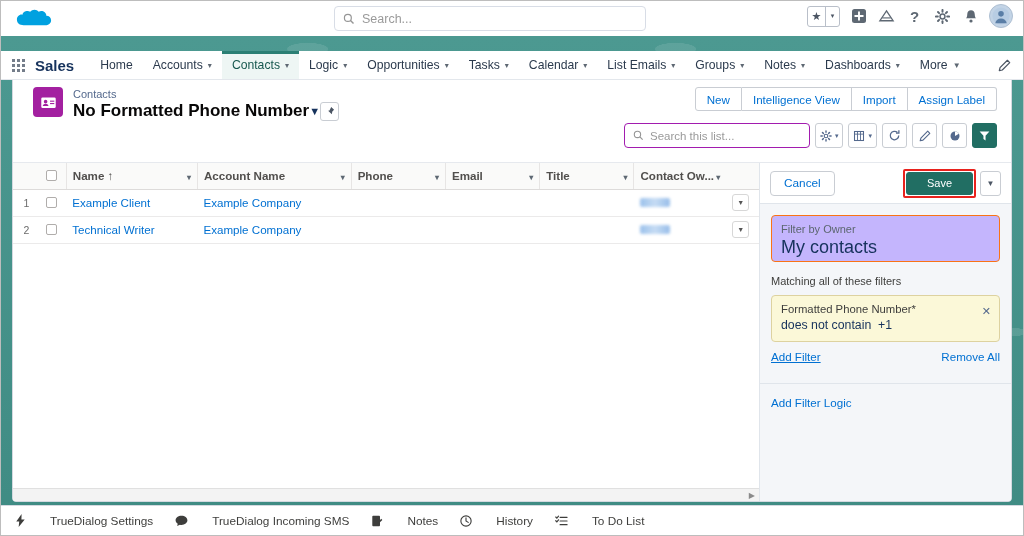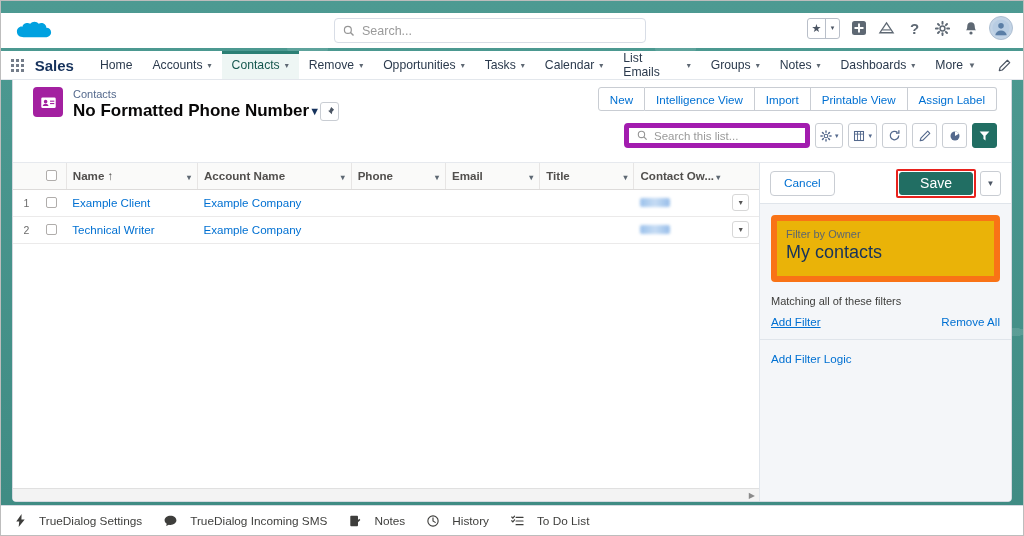--- a/index.html
+++ b/index.html
@@ -24,21 +24,21 @@
       radial-gradient(ellipse 46px 14px at 96% 30%, rgba(255,255,255,.15) 0 40%, transparent 42%),
       radial-gradient(ellipse 34px 10px at 99% 62%, rgba(255,255,255,.12) 0 40%, transparent 42%),
       radial-gradient(ellipse 50px 15px at 30% 9%, rgba(255,255,255,.10) 0 40%, transparent 42%),
       radial-gradient(ellipse 50px 15px at 66% 9%, rgba(255,255,255,.10) 0 40%, transparent 42%),
       linear-gradient(#4d9a92,#3f8b83);
   }
 
   
   .gheader {
     position:absolute; top:0; left:0; right:0; height:35px;
-    background:#fff; z-index:5;margin-top:12px;
+    background:#fff; z-index:5;
   }
   .logo { position:absolute; left:14px; top:6px; width:38px; height:23px; }
   .gsearch {
     position:absolute; left:333px; top:5px; width:312px; height:25px;
     border:1px solid #d8dde6; border-radius:4px; background:#fff;
     display:flex; align-items:center; padding:0 8px; gap:7px;
   }
   .gsearch .ph { color:#9a9a9a; font-size:12.5px; }
   .gicons { position:absolute; right:10px; top:3px; display:flex; align-items:center; gap:9px; }
   .favbtn { display:flex; border:1px solid #b9bfc9; border-radius:3px; overflow:hidden; height:21px; }
@@ -94,21 +94,21 @@
   .abtn {
     height:24px; border:1px solid #c9cdd3; border-left:none;
     background:#fff; color:#0070d2; font-size:11.6px;
     display:flex; align-items:center; padding:0 11px; cursor:pointer; white-space:nowrap;
   }
   .abtn:first-child { border-left:1px solid #c9cdd3; border-radius:3px 0 0 3px; }
   .abtn:last-child { border-radius:0 3px 3px 0; }
 
   .lvtools { position:absolute; right:14px; top:48px; display:flex; align-items:center; gap:5px; }
   .lvsearch {
-    width:186px; height:25px; border:5px solid #a21caf; border-radius:4px;
+    width:186px; height:25px; border:1px solid #a21caf; border-radius:4px;
     display:flex; align-items:center; gap:6px; padding:0 8px; background:#fff;
   }
   .lvsearch .ph { color:#9a9a9a; font-size:11.5px; }
   .ibtn {
     height:25px; min-width:25px; border:1px solid #c9cdd3; border-radius:3px;
     background:#fff; display:flex; align-items:center; justify-content:center;
     gap:3px; padding:0 5px; color:#54698d; cursor:pointer;
   }
   .ibtn.wide { padding:0 4px; }
   .ibtn.active { background:#216e63; border-color:#216e63; color:#fff; }
@@ -153,55 +153,55 @@
     display:flex; align-items:center; justify-content:space-between; padding:0 10px;
   }
   .cancelbtn {
     height:25px; border:1px solid #c9cdd3; border-radius:4px; background:#fff;
     color:#0070d2; font-size:11.8px; display:flex; align-items:center; padding:0 13px; cursor:pointer;
   }
   .savegrp { display:flex; align-items:center; gap:4px; }
   .savehl { border:2px solid #e8221d; border-radius:2px; padding:1px; display:flex; }
   .savebtn {
     height:23px; background:#216e63; border:1px solid #216e63; border-radius:3px;
-    color:#fff; font-size:14px; font-weight:normal; display:flex; align-items:center;
+    color:#fff; font-size:11px; font-weight:normal; display:flex; align-items:center;
     justify-content:center; padding:0 20px; cursor:pointer;
   }
   .savecaret {
     width:21px; height:25px; border:1px solid #c9cdd3; border-radius:3px; background:#fff;
     display:flex; align-items:center; justify-content:center; font-size:8px; color:#4b5563;
   }
   .fbody { padding:11px 11px 0 11px; }
   .ownerbox {
-    border:6px solid #f97316; border-radius:4px; background:#eab308;
-    padding:7px 9px 13px 9px; margin-bottom:13px;
+    border:1px solid #f97316; border-radius:4px; background:#c4b5fd;
+    padding:7px 9px 3px 9px; margin-bottom:13px;
   }
   .ownerbox .lbl { font-size:11px; color:#5c6670; margin-bottom:2px; }
   .ownerbox .val { font-size:18px; color:#16325c; }
   .matching { font-size:11px; color:#3e3e3c; margin-bottom:8px; }
   .pill {
     background:#fbf8d8; border:1px solid #ddd2a0; border-radius:4px;
     padding:7px 9px 9px 9px; position:relative; margin-bottom:8px;
   }
   .pill .f1 { font-size:11.3px; color:#3e3e3c; margin-bottom:3px; }
   .pill .f2 { font-size:12.3px; color:#16325c; }
   .pill .x { position:absolute; right:8px; top:9px; font-size:11px; color:#54698d; cursor:pointer; }
   .frow { display:flex; align-items:center; justify-content:space-between; }
   .addfilter { font-size:11.6px; color:#0070d2; text-decoration:underline; cursor:pointer; }
   .removeall { font-size:11.6px; color:#0070d2; cursor:pointer; }
-  .logicsec { border-top:1px solid #e0e5eb; margin-top:11px; padding:12px 11px; }
+  .logicsec { border-top:1px solid #e0e5eb; margin-top:20px; padding:12px 11px; }
   .logiclink { font-size:11.6px; color:#0070d2; cursor:pointer; }
 
   
   .ubar {
     position:absolute; left:0; right:0; bottom:0; height:30px;
     background:#fff; border-top:1px solid #d4d9e0;
     display:flex; align-items:center; padding-left:14px; gap:22px; z-index:6;
   }
-  .uitem { display:flex; align-items:center; gap:13px; font-size:11.8px; color:#3e3e3c; cursor:pointer; }
+  .uitem { display:flex; align-items:center; gap:24px; font-size:11.8px; color:#3e3e3c; cursor:pointer; }
   .uicon { color:#3e3e3c; display:flex; align-items:center; }
 </style>
 </head>
 <body>
 
 <div class="app">
   <div class="backdrop"></div>
 
   <div class="gheader">
     <div class="logo">
@@ -290,21 +290,21 @@
       </div>
     <div class="tab">
         <span>Accounts</span>
         <span class="caret">▾</span>
       </div>
     <div class="tab active">
         <span>Contacts</span>
         <span class="caret">▾</span>
       </div>
     <div class="tab">
-        <span>Remove</span>
+        <span>Logic</span>
         <span class="caret">▾</span>
       </div>
     <div class="tab">
         <span>Opportunities</span>
         <span class="caret">▾</span>
       </div>
     <div class="tab">
         <span>Tasks</span>
         <span class="caret">▾</span>
       </div>
@@ -360,21 +360,20 @@
           <svg width="11" height="11" viewBox="0 0 14 14">
               <path d="M9.2 1.2 12.8 4.8 10.6 7l-.7 3.6-2.3-2.3-4.2 4.2 4.2-4.2-2.3-2.3L7 5.8z" fill="#4b5563"></path>
             </svg>
         </span>
       </div>
 
       <div class="actions">
         <div class="abtn">New</div>
         <div class="abtn">Intelligence View</div>
         <div class="abtn">Import</div>
-        <div class="abtn">Printable View</div>
         <div class="abtn">Assign Label</div>
       </div>
 
       <div class="lvtools">
         <div class="lvsearch">
           <svg width="11" height="11" viewBox="0 0 16 16">
               <circle cx="6.5" cy="6.5" r="4.6" fill="none" stroke="#969696" stroke-width="1.6"></circle>
               <line x1="10" y1="10" x2="14" y2="14" stroke="#969696" stroke-width="1.8"></line>
             </svg>
           <span class="ph">Search this list...</span>
@@ -537,20 +536,28 @@
       </div>
 
       <div class="fbody">
         <div class="ownerbox">
           <div class="lbl">Filter by Owner</div>
           <div class="val">My contacts</div>
         </div>
 
         <div class="matching">Matching all of these filters</div>
 
+        <div class="pill">
+          <div class="f1">Formatted Phone Number*</div>
+          <div class="f2">
+            <span>does not contain</span>&nbsp;
+            <span>+1</span>
+          </div>
+          <div class="x">✕</div>
+        </div>
 
         <div class="frow">
           <span class="addfilter">Add Filter</span>
           <span class="removeall">Remove All</span>
         </div>
       </div>
 
       <div class="logicsec">
         <span class="logiclink">Add Filter Logic</span>
       </div>

